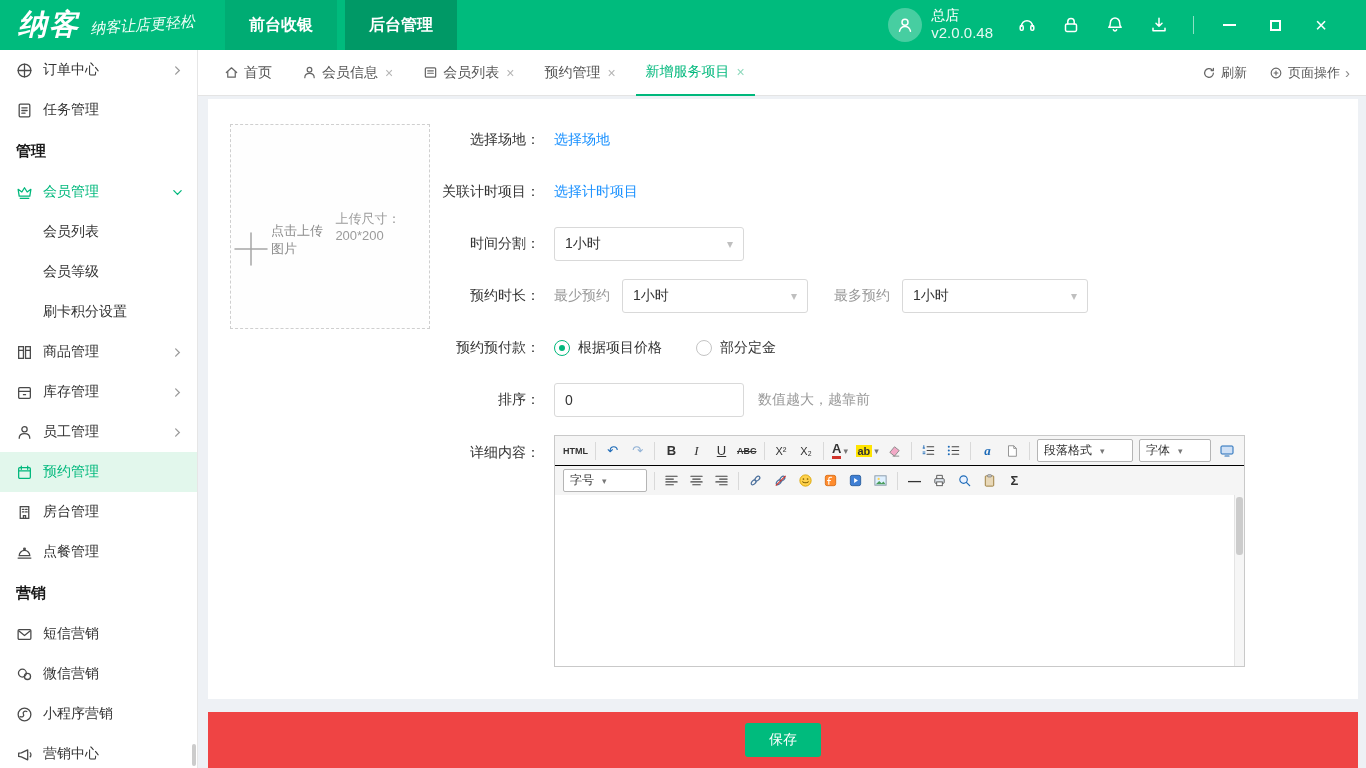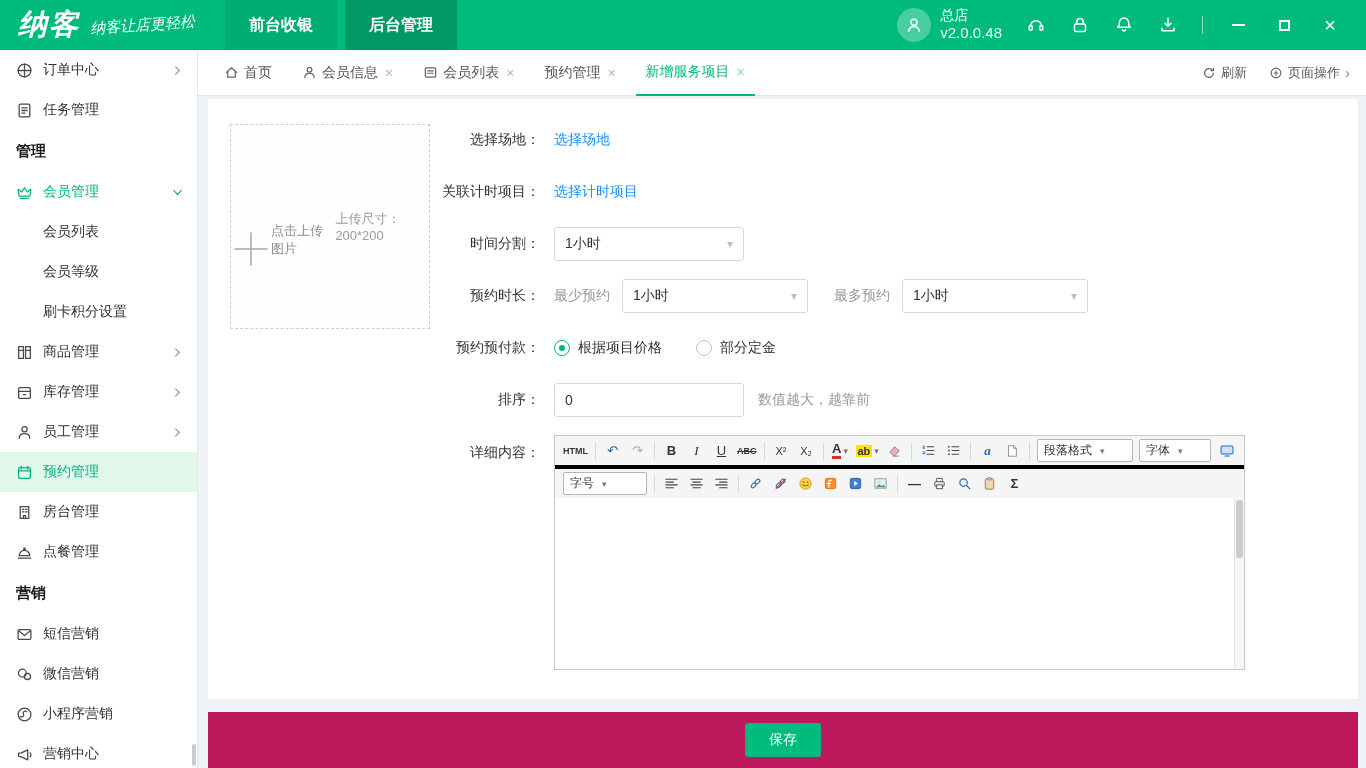--- a/index.html
+++ b/index.html
@@ -8,21 +8,21 @@
   svg{display:block}
 
   
   .topbar{position:absolute;top:0;left:0;width:1366px;height:50px;background:#00bb7d;display:flex;align-items:center;padding-left:18px;z-index:10}
   .logo{font-size:29px;font-weight:bold;color:#fff;letter-spacing:2px;font-style:italic}
   .slogan{font-family:"DejaVu Serif",serif;font-style:italic;font-size:15px;color:#f0fff8;margin-left:10px;transform:rotate(-4deg);white-space:nowrap}
   .topnav{display:flex;height:50px;margin-left:30px}
   .topnav-item{height:50px;display:flex;align-items:center;padding:0 24px;font-size:16px;font-weight:bold;color:#fff;background:rgba(0,0,0,.08);cursor:pointer}
   .topnav-item+.topnav-item{margin-left:8px}
   .topnav-item.active{background:rgba(0,0,0,.18)}
-  .top-right{margin-left:auto;display:flex;align-items:center;gap:24px;padding-right:25px;color:#fff}
+  .top-right{margin-left:auto;display:flex;align-items:center;gap:24px;padding-right:34px;color:#fff}
   .account{display:flex;align-items:center;gap:9px}
   .avatar{width:34px;height:34px;border-radius:50%;background:rgba(255,255,255,.28);display:flex;align-items:center;justify-content:center}
   .store-meta{line-height:1.25}
   .store-name{font-size:14px}
   .store-ver{font-size:15px;opacity:.9}
   .tico{width:20px;height:20px;cursor:pointer}
   .vsep{width:1px;height:18px;background:rgba(255,255,255,.55)}
   .win-btn{width:22px;height:22px;display:flex;align-items:center;justify-content:center;cursor:pointer;font-size:16px;color:#fff}
   .min-line{width:13px;height:2px;background:#fff}
   .max-box{width:11px;height:11px;border:2px solid #fff}
@@ -49,21 +49,21 @@
   .tab .tclose{margin-left:7px;color:#b5b5b5;font-size:14px;line-height:1}
   .tab.active{color:#00b87c;border-bottom:2px solid #00b87c}
   .tab.active .tclose{color:#8fd9bd}
   .tab-actions{margin-left:auto;display:flex;align-items:center;gap:22px;color:#555;font-size:13px}
   .tab-action{display:flex;align-items:center;gap:5px;cursor:pointer}
   .tab-action .aicon{width:14px;height:14px;color:#666}
   .tab-action .achev{font-size:15px;color:#888}
 
   .page{position:absolute;top:47px;left:0;right:0;bottom:0;background:#eef1f5;overflow:hidden}
   .panel{position:absolute;left:10px;right:8px;top:2px;height:600px;background:#fff}
-  .footerbar{position:absolute;left:10px;right:8px;bottom:0;height:56px;background:#be185d;display:flex;align-items:center;justify-content:center}
+  .footerbar{position:absolute;left:10px;right:8px;bottom:0;height:56px;background:#ef4444;display:flex;align-items:center;justify-content:center}
   .save{background:#00bb7d;color:#fff;border:none;font-size:14px;padding:8px 24px;border-radius:3px;cursor:pointer;font-family:inherit}
 
   
   .upload{position:absolute;left:22px;top:25px;width:200px;height:205px;border:1px dashed #cfcfcf;background:#fefefe;display:flex;align-items:center;cursor:pointer}
   .upload .plus{margin-top:44px;color:#a6a6a6}
   .up1{margin-top:26px;color:#8c8c8c;font-size:13px}
   .up2{margin-top:0;color:#9b9b9b;font-size:13px}
 
   .form{position:absolute;left:212px;top:24px;right:20px}
   .frow{display:flex;align-items:center;height:34px;margin-bottom:18px}
@@ -81,21 +81,21 @@
   .radio{display:flex;align-items:center;margin-right:34px;cursor:pointer}
   .rdot{width:16px;height:16px;border-radius:50%;border:1px solid #c4c4c4;margin-right:8px;position:relative;background:#fff}
   .rdot.checked{border-color:#00b87c}
   .rdot.checked::after{content:"";position:absolute;left:4px;top:4px;width:6px;height:6px;border-radius:50%;background:#00b87c}
   .tin{width:190px;height:34px;border:1px solid #d9d9d9;border-radius:3px;padding:0 10px;font-size:14px;font-family:inherit;color:#333}
   .hint-after{margin-left:14px;color:#999}
 
   
   .editor{width:691px;border:1px solid #c9c9c9;background:#fff}
   .tbrow{display:flex;align-items:center;flex-wrap:nowrap;background:#f5f5f5;padding:3px 5px;min-height:29px}
-  .tbrow.first{border-bottom:4px solid #000000}
+  .tbrow.first{border-bottom:1px solid #000000}
   .tb{min-width:23px;height:23px;display:flex;align-items:center;justify-content:center;border-radius:2px;font-size:13px;color:#333;cursor:pointer;padding:0 2px;margin:0 1px;white-space:nowrap}
   .tb.small{font-size:9px;font-weight:bold}
   .tb.blue{color:#1e6bb8}
   .tb.blue-light{color:#93b3d6}
   .tb.bold{font-weight:bold}
   .tb.italic{font-style:italic;font-family:"Liberation Serif",serif}
   .tb.under{text-decoration:underline}
   .tb.strike{text-decoration:line-through;font-size:9px;font-weight:bold}
   .tb.sup,.tb.sub{font-size:11px;font-weight:normal}
   .colA{font-weight:bold;border-bottom:3px solid #d0342c;line-height:1;padding-bottom:1px}

